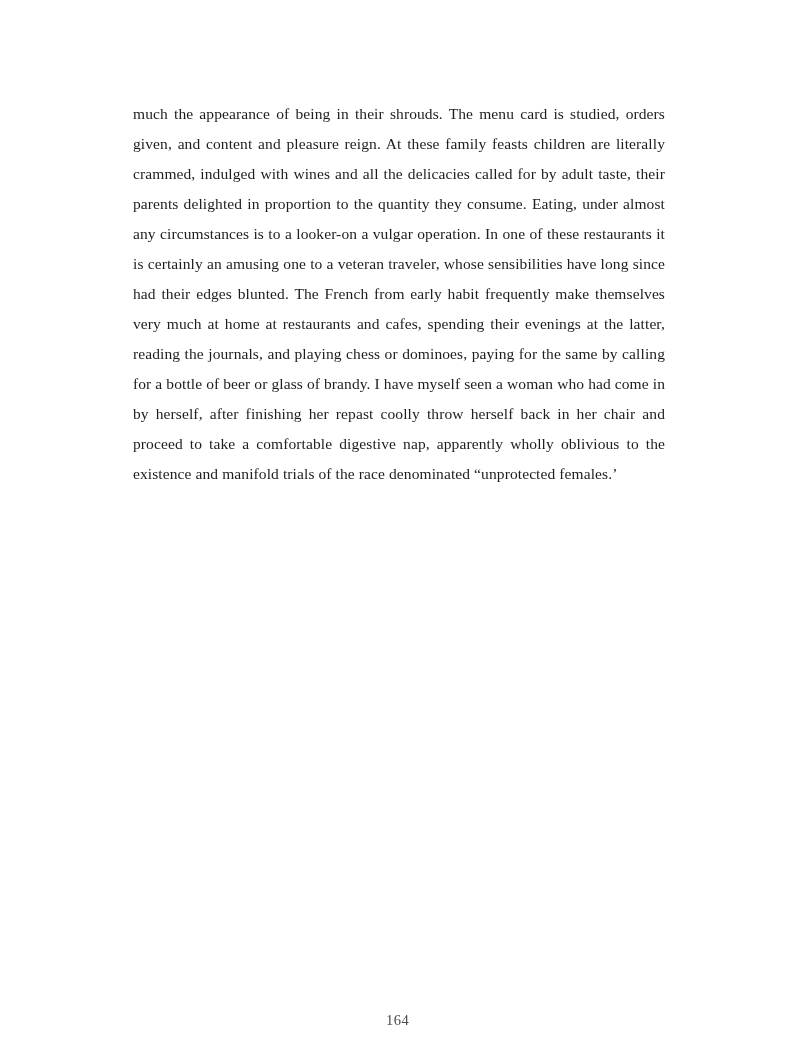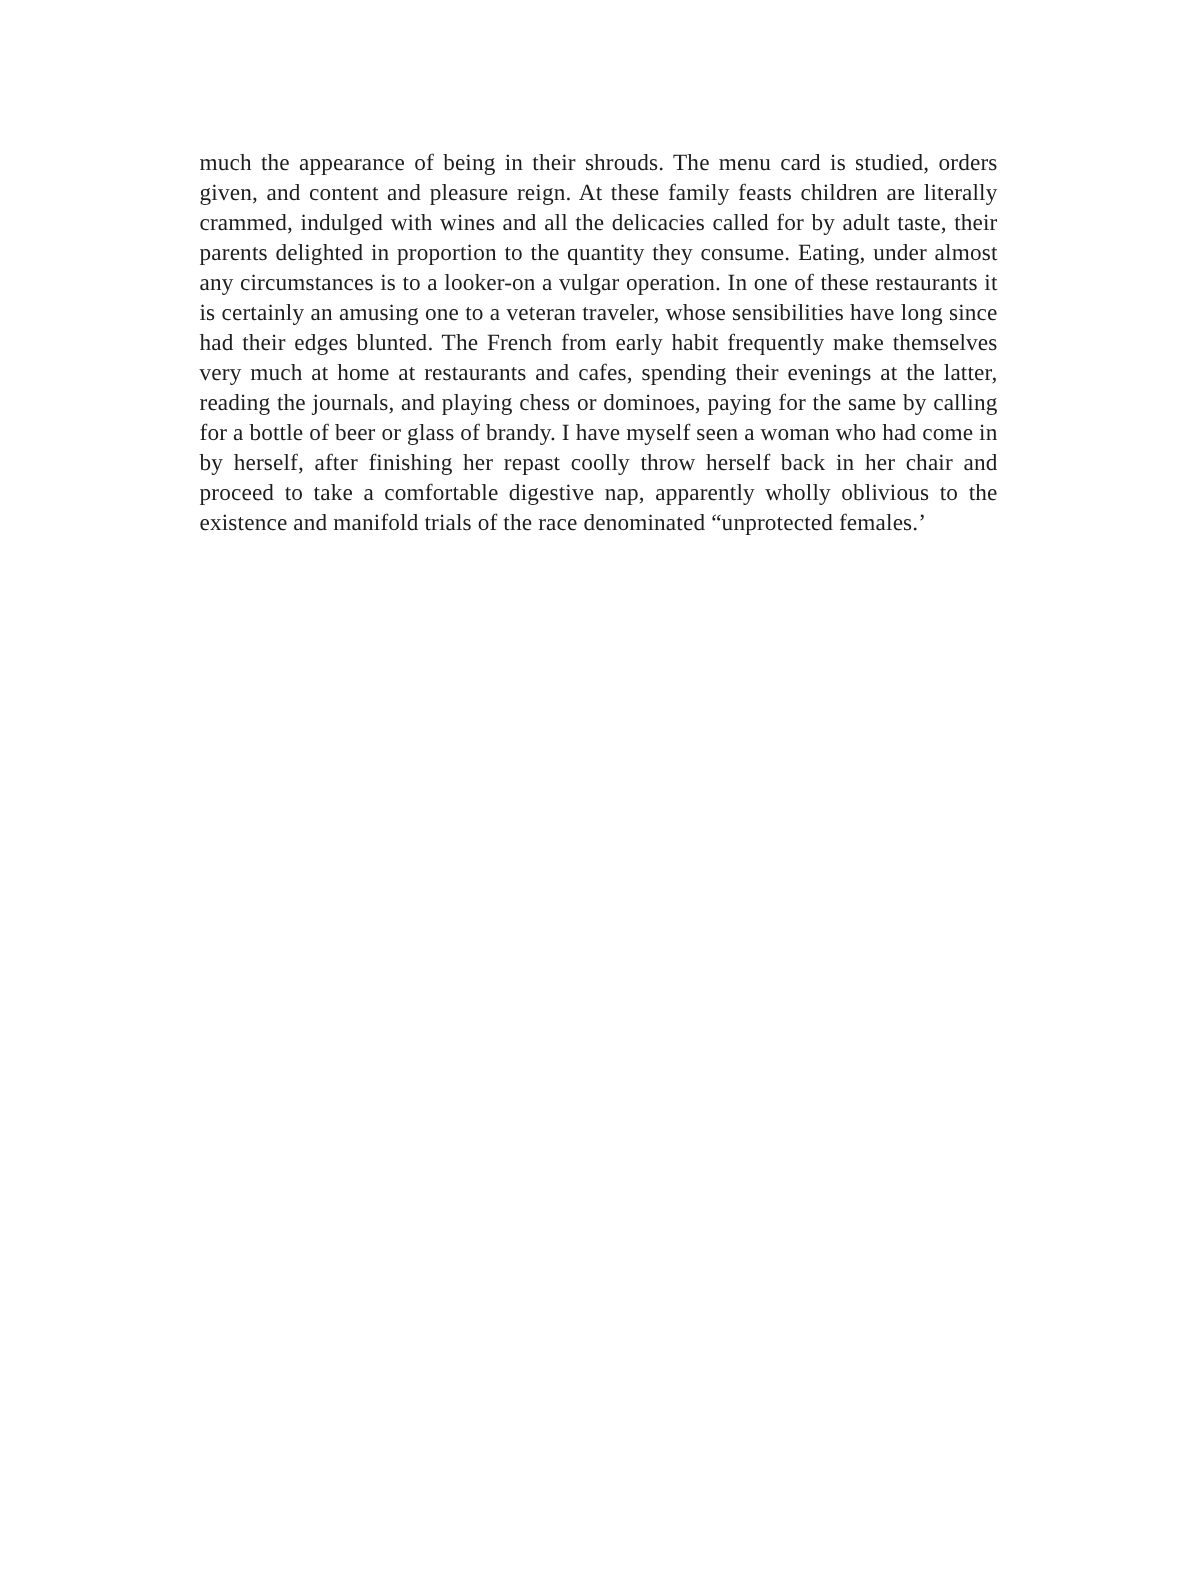--- a/index.html
+++ b/index.html
@@ -14,21 +14,21 @@
     background: #ffffff;
     overflow: hidden;
     font-family: "Liberation Serif", "DejaVu Serif", serif;
   }
   .body-text {
     position: absolute;
     left: 133px;
     top: 99px;
     width: 532px;
     font-size: 15.5px;
-    line-height: 20px;
+    line-height: 30px;
     color: #1d1d1d;
     text-align: justify;
     text-justify: inter-word;
     letter-spacing: 0.1px;
   }
   .page-number {
     position: absolute;
     left: 0;
     right: 0;
     top: 1012px;
@@ -36,13 +36,14 @@
     font-size: 14.5px;
     color: #4a4a4a;
     letter-spacing: 0.5px;
   }
 </style>
 </head>
 <body>
 
 <div class="page">
   <div class="body-text">much the appearance of being in their shrouds. The menu card is studied, orders given, and content and pleasure reign. At these family feasts children are literally crammed, indulged with wines and all the delicacies called for by adult taste, their parents delighted in proportion to the quantity they consume. Eating, under almost any circumstances is to a looker-on a vulgar operation. In one of these restaurants it is certainly an amusing one to a veteran traveler, whose sensibilities have long since had their edges blunted. The French from early habit frequently make themselves very much at home at restaurants and cafes, spending their evenings at the latter, reading the journals, and playing chess or dominoes, paying for the same by calling for a bottle of beer or glass of brandy. I have myself seen a woman who had come in by herself, after finishing her repast coolly throw herself back in her chair and proceed to take a comfortable digestive nap, apparently wholly oblivious to the existence and manifold trials of the race denominated “unprotected females.’</div>
+  <div class="page-number">164</div>
 </div>
 
 </body></html>

